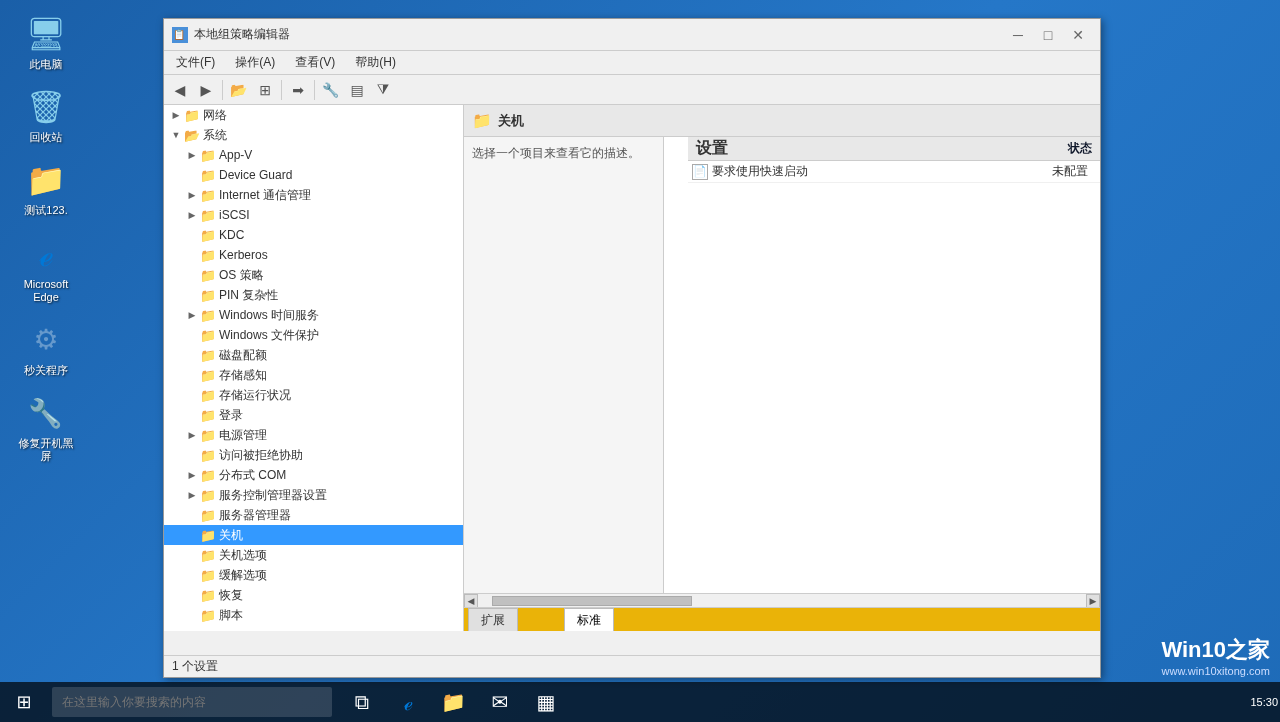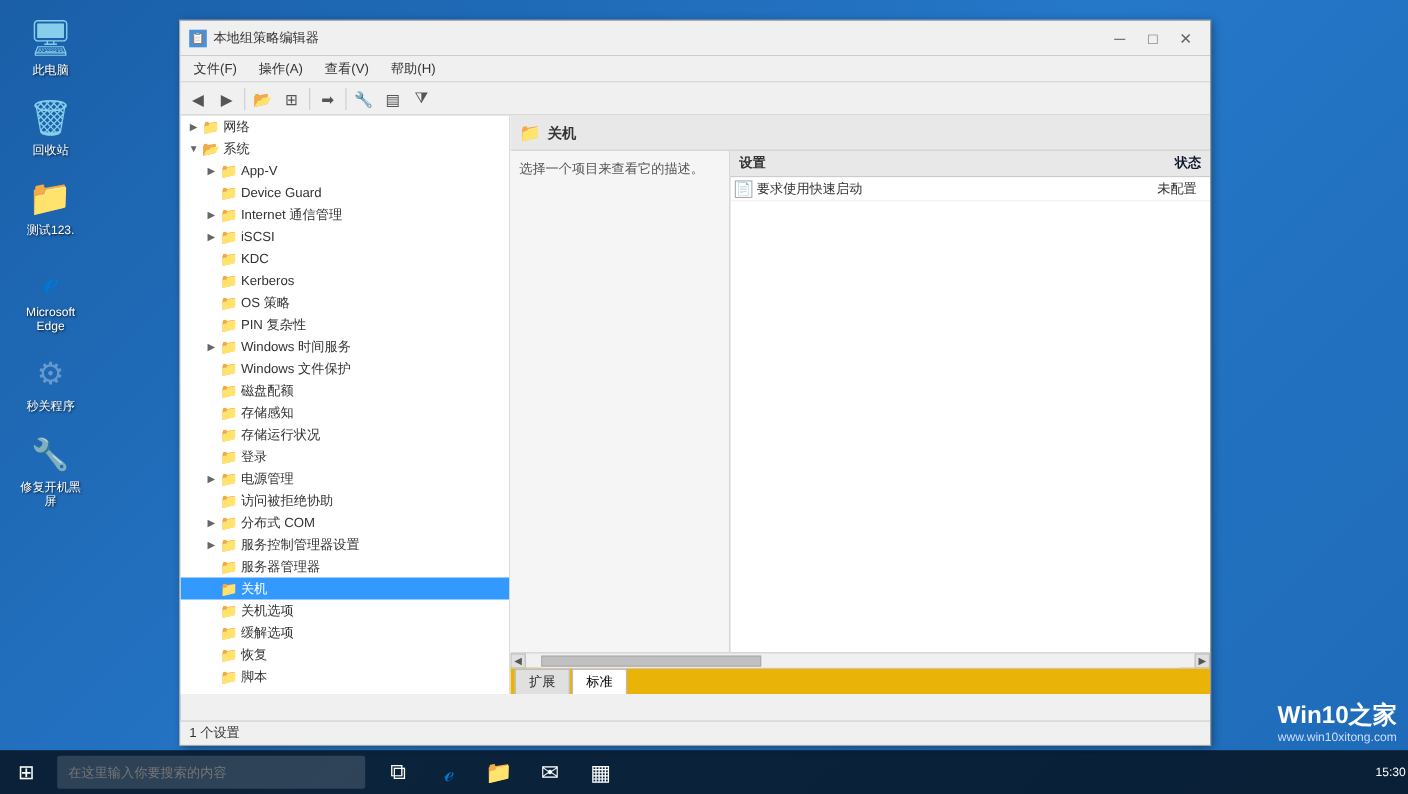--- a/index.html
+++ b/index.html
@@ -323,20 +323,21 @@
       font-size: 13px;
       font-weight: bold;
       color: #333;
     }
 
     
     .right-content {
       display: flex;
       flex: 1;
       overflow: hidden;
+      gap: 24px;
     }
 
     
     .desc-panel {
       width: 200px;
       min-width: 200px;
       background: #f5f5f5;
       border-right: 1px solid #ccc;
       padding: 8px;
       font-size: 12px;
@@ -351,21 +352,21 @@
     .settings-header {
       display: flex;
       background: #e8e8e8;
       border-bottom: 1px solid #ccc;
       height: 24px;
       align-items: center;
     }
     .settings-col-name {
       flex: 1;
       padding: 0 8px;
-      font-size: 12px;
+      font-size: 16px;
       font-weight: bold;
       color: #333;
     }
     .settings-col-state {
       width: 80px;
       padding: 0 8px;
       font-size: 12px;
       font-weight: bold;
       color: #0f172a;
       text-align: right;
@@ -457,20 +458,21 @@
       cursor: pointer;
       border: 1px solid #bbb;
       border-bottom: none;
       background: #e0e0e0;
       margin-right: 2px;
     }
     .tab.active {
       background: white;
       border-bottom: 1px solid white;
       color: #000;
+      margin-left: 44px;
     }
 
     
     .statusbar {
       height: 22px;
       background: #f0f0f0;
       border-top: 1px solid #ccc;
       display: flex;
       align-items: center;
       padding: 0 8px;

